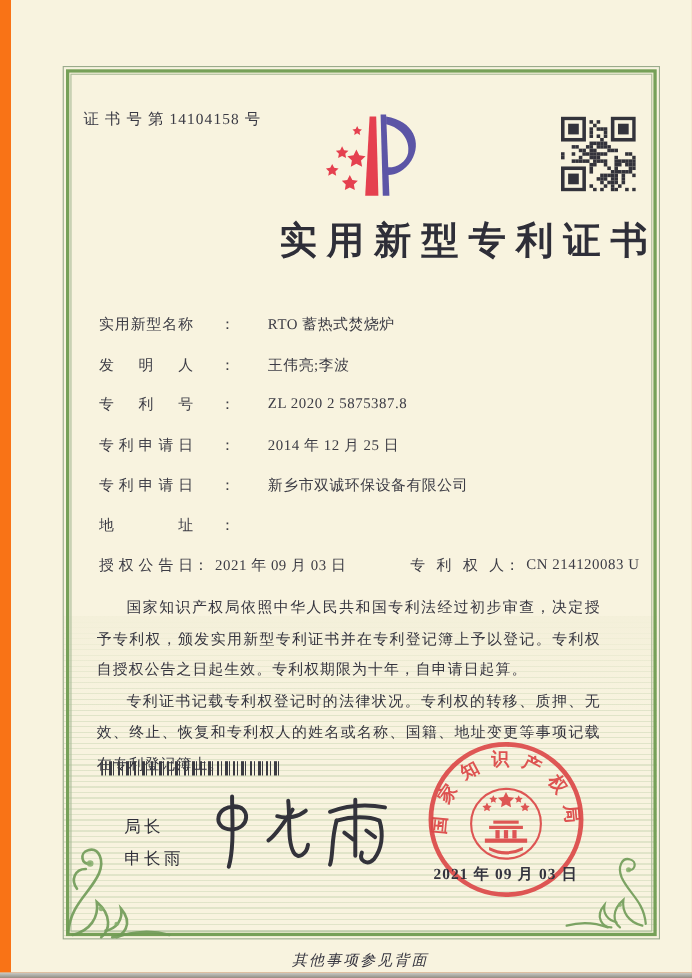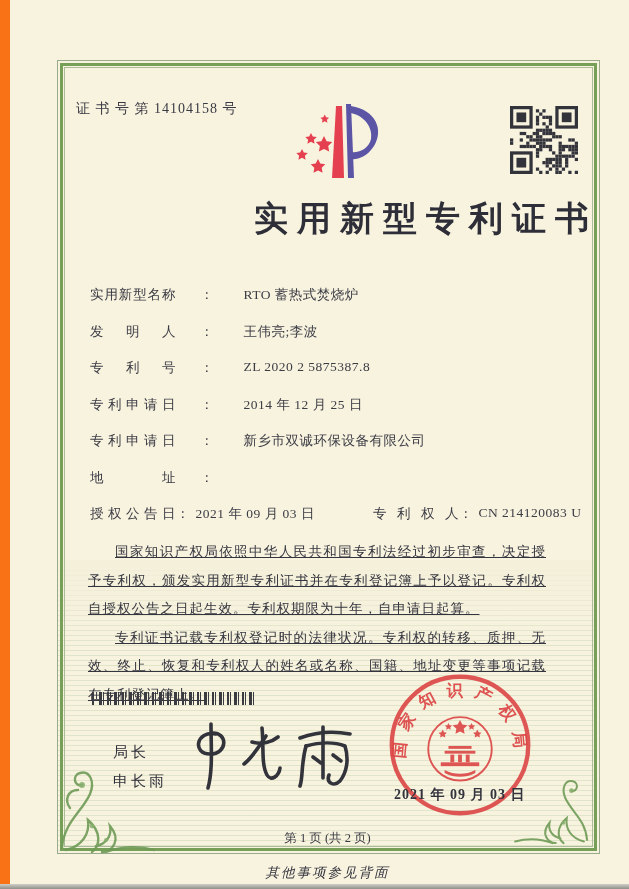--- a/index.html
+++ b/index.html
@@ -24,21 +24,21 @@
         font-size:34px;font-weight:600;color:#2e2e38;letter-spacing:9px;}
   .fields{position:absolute;left:90px;top:286px;width:470px;font-size:13.5px;color:#3c3c45;}
   .frow{height:36.5px;display:flex;align-items:flex-start;white-space:nowrap;gap:24px;}
   .flabel{display:inline-block;width:86px;text-align:justify;text-align-last:justify;letter-spacing:0.5px;}
   .fcolon{display:inline-block;margin-right:6px;}
   .fvalue{letter-spacing:0.5px;}
   .frow-double .cell{display:flex;}
   .frow-double .cell.second{margin-left:34px;}
   .legal{position:absolute;left:88px;top:538px;width:458px;font-size:13.5px;line-height:28.5px;
         color:#35353f;text-align:justify;letter-spacing:1px;}
-  .legal p{margin:0;text-indent:2em;text-decoration:underline;}
+  .legal p{margin:0;text-indent:2em;}
   .barcode{position:absolute;left:92px;top:692px;width:164px;height:13px;
         background:repeating-linear-gradient(90deg,
           #3b3b42 0 2px, transparent 2px 3.5px,
           #3b3b42 3.5px 4.5px, transparent 4.5px 7.5px,
           #3b3b42 7.5px 10px, transparent 10px 11px,
           #3b3b42 11px 12px, transparent 12px 15px);}
   .director{position:absolute;left:113px;top:738px;font-size:15px;color:#2f2f39;letter-spacing:3px;line-height:29px;}
   .signature{position:absolute;left:182px;top:720px;}
   .seal{position:absolute;left:385px;top:670px;}
   .seal-date{position:absolute;left:394px;top:786px;font-size:14px;font-weight:600;color:#33333e;letter-spacing:1px;}
@@ -338,17 +338,16 @@
         <path d="M48,98 c10,-2 16,-10 14,-20 c12,14 2,26 -8,26"></path>
         <path d="M58,104 c16,-6 34,-6 48,-2"></path>
       </g>
       <g fill="#86ae6c" opacity="0.85">
         <circle cx="34" cy="37" r="3"></circle>
         <circle cx="44" cy="78" r="2.4"></circle>
       </g>
     </svg>
   </div>
 
-  <div class="page-info">第 1 页 (共 2 页)</div>
   <div class="back-note">其他事项参见背面</div>
 
   <div class="scan-strip-bottom"></div>
 </div>
 
 </body></html>

